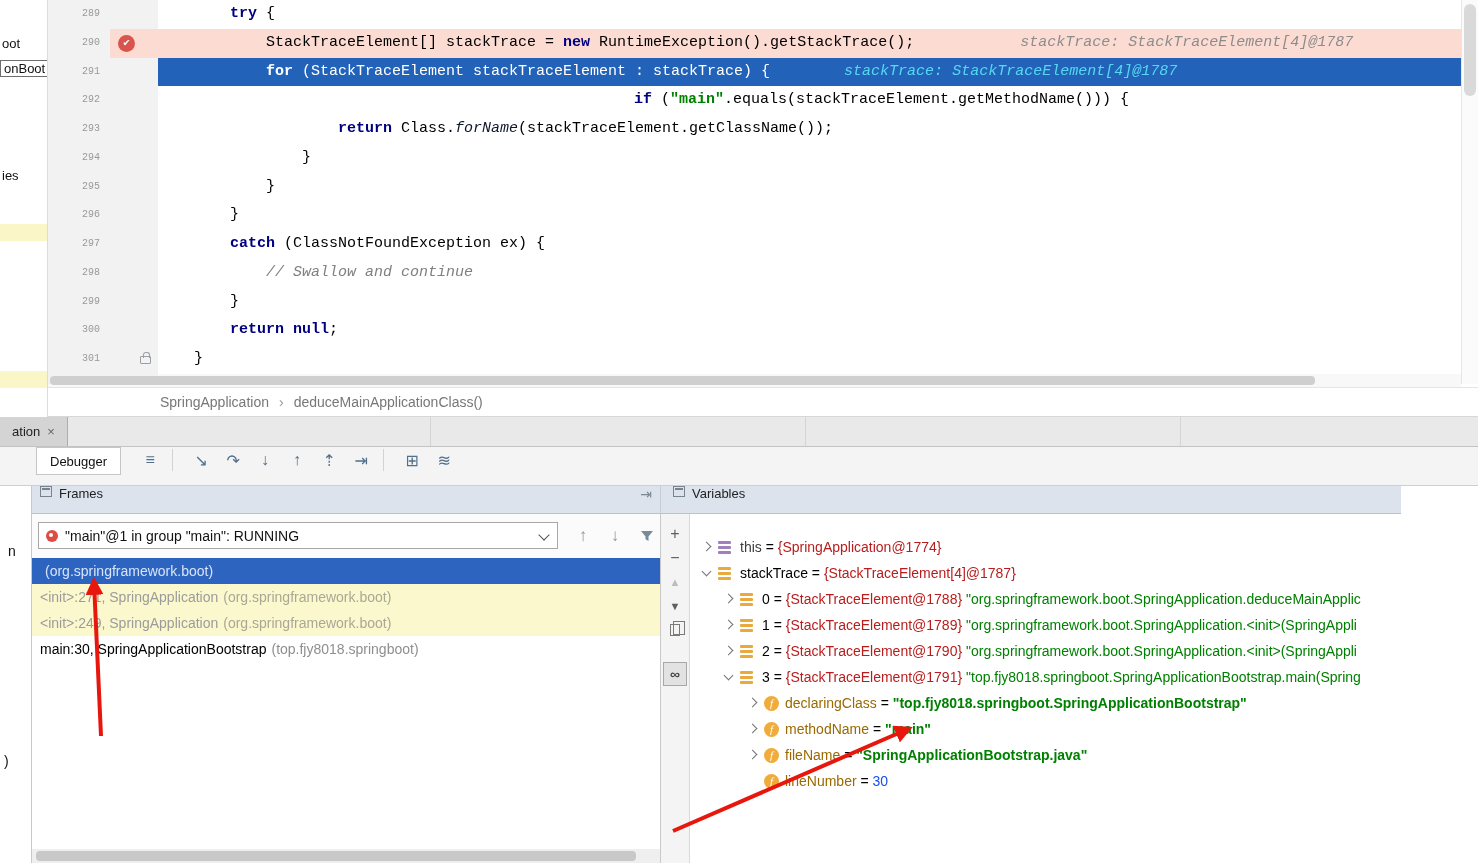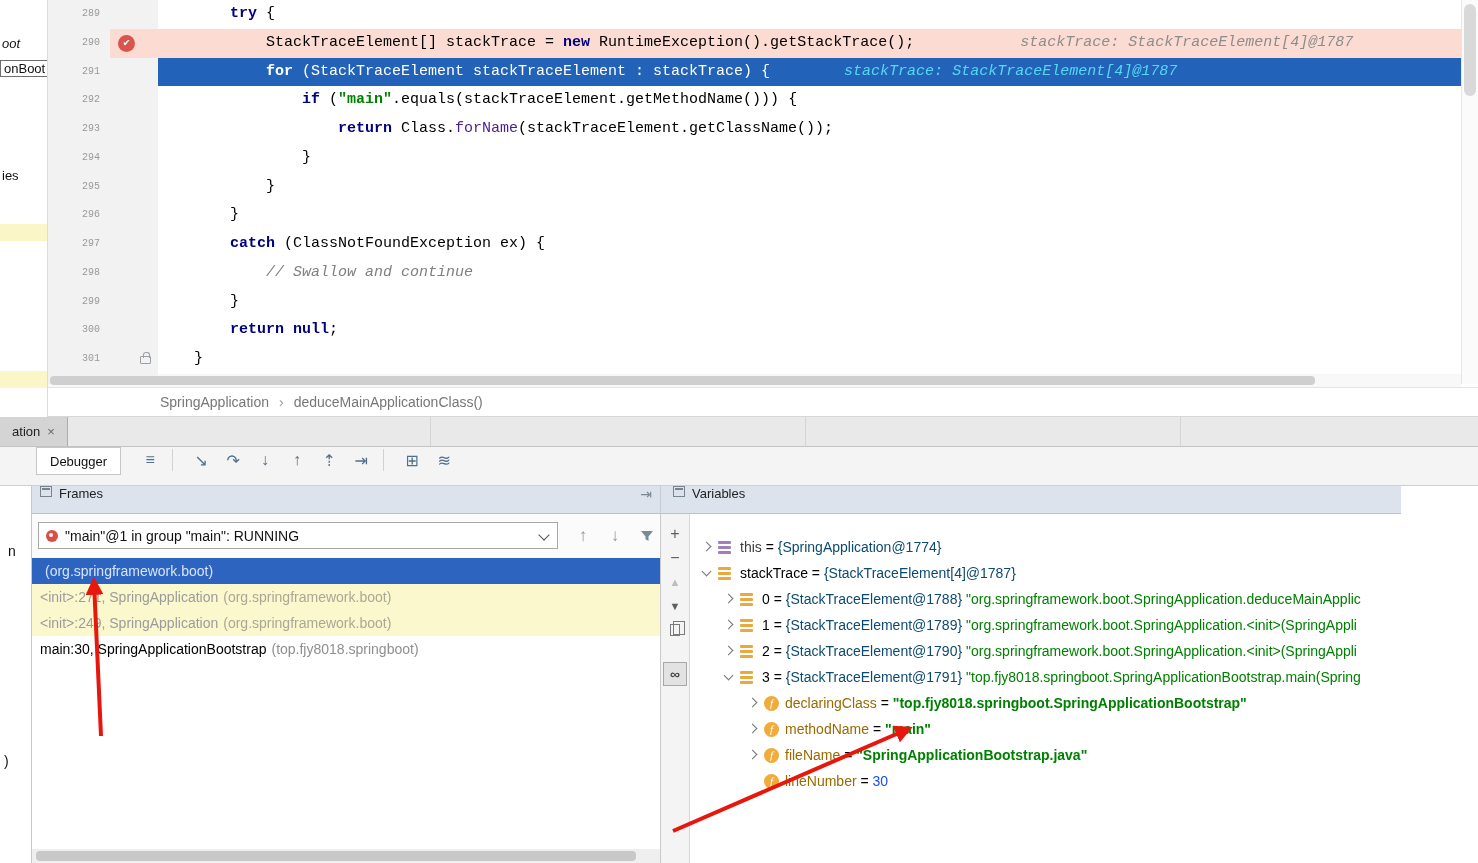--- a/index.html
+++ b/index.html
@@ -19,21 +19,21 @@
   .gicon { flex:none; width:48px; background:#f2f2f2; position:relative; }
   .code { flex:1; white-space:pre; color:#000; }
   .bp .gicon, .bp .code { background:var(--breakpoint-line-bg,#fcdcd2); }
   .exec .code { background:var(--exec-line-bg,#2263b9); }
   .exec .code span { color:#fff !important; }
   .exec .code .hint { color:var(--exec-hint-cyan,#56d9f0) !important; }
   .kw { color:var(--keyword-blue,#000080); font-weight:bold; }
   .pl { color:#000; }
   .str { color:var(--string-green,#008000); font-weight:bold; }
   .cmt { color:#808080; font-style:italic; }
-  .itl { color:#4c1d95; }
+  .itl { font-style:italic; color:#0f172a; }
   .hint { font-style:italic; color:var(--hint-gray,#8c8c8c); }
   .bp-icon { position:absolute; left:8px; top:6px; width:17px; height:17px; border-radius:50%; background:#d9544d; color:#fff; font-size:11px; line-height:17px; text-align:center; }
   .lock { position:absolute; left:30px; top:11px; width:11px; height:8px; border:1px solid #9aa0a6; border-radius:1px; }
   .lock::before { content:""; position:absolute; left:1.5px; top:-5px; width:5px; height:5px; border:1px solid #9aa0a6; border-bottom:none; border-radius:3px 3px 0 0; }
 
   .editor-vscroll { position:absolute; left:1461px; top:0; width:17px; height:384px; background:#fbfbfb; border-left:1px solid #e6e6e6; z-index:3; }
   .editor-vthumb { position:absolute; left:2px; top:4px; width:12px; height:92px; background:#d9d9d9; border-radius:6px; }
   .stripe-mark { position:absolute; left:3px; top:66px; width:10px; height:4px; background:#4e7fd0; }
   .editor-hscroll { position:absolute; left:48px; top:374px; width:1413px; height:13px; background:rgba(243,243,243,0.55); z-index:4; }
   .editor-hthumb { position:absolute; left:2px; top:2px; width:1265px; height:9px; background:#cfcfcf; border-radius:4px; }
@@ -97,41 +97,41 @@
   .var-row { height:26px; display:flex; align-items:center; font-size:14px; white-space:pre; overflow:hidden; }
   .lvl0 { padding-left:10px; } .lvl1 { padding-left:32px; } .lvl2 { padding-left:56px; }
   .chev { width:14px; height:14px; position:relative; flex:none; margin-right:4px; }
   .chev.r::before { content:""; position:absolute; left:3px; top:3px; width:6px; height:6px; border-right:1.6px solid #737373; border-bottom:1.6px solid #737373; transform:rotate(-45deg); }
   .chev.d::before { content:""; position:absolute; left:3px; top:2px; width:6px; height:6px; border-right:1.6px solid #737373; border-bottom:1.6px solid #737373; transform:rotate(45deg); }
   .vicon { width:18px; flex:none; margin-right:4px; display:flex; flex-direction:column; gap:2px; }
   .vicon i { display:block; width:13px; height:3px; background:#e9a93c; border-radius:1px; }
   .vicon.purple i { background:#9f7fc0; }
   .ficon { width:15px; height:15px; border-radius:50%; background:#f0ab38; color:#fff; font-size:11px; font-style:italic; font-family:"Liberation Serif", serif; display:flex; align-items:center; justify-content:center; flex:none; margin-right:6px; }
   .v-name { color:#000; } .v-this { color:#3c3c3c; } .v-eq { color:#000; }
-  .v-ref { color:#0c4a6e; }
+  .v-ref { color:#b91c1c; }
   .v-str { color:var(--string-green,#008000); }
   .v-strb { color:var(--string-green,#008000); font-weight:bold; }
   .v-num { color:#1750eb; }
   .v-field { color:#9a6a00;text-align:center; }
 
   .arrows { position:absolute; left:0; top:0; width:1478px; height:863px; pointer-events:none; z-index:60; }
   .arrows line { stroke:var(--annotation-arrow,#e8170d); stroke-width:4; }
   .arrows .head { fill:var(--annotation-arrow,#e8170d); }
 
   .funnel-svg { display:block; }
 </style>
 </head>
 <body>
 
 <div class="app">
 
   <div class="left-strip">
     <div class="strip-yellow" style="top:224px"></div>
     <div class="strip-yellow" style="top:371px"></div>
-  <span class="strip-frag" style="left: 2px; top: 36px; font-style: italic;">oot</span>
+  <span class="strip-frag" style="left: 2px; top: 36px;">oot</span>
       <span class="strip-frag boxed" style="left: 0px; top: 60px;">onBoot</span>
       <span class="strip-frag" style="left: 2px; top: 168px;">ies</span>
     </div>
 
   <div class="editor">
     <div>
         <div class="code-line">
           <span class="lnum">289</span>
           <span class="gicon"></span>
           <span class="code" style="padding-left: 8ch;"><span class="kw">try</span><span class="pl"> {</span></span>
@@ -144,21 +144,21 @@
           <span class="code" style="padding-left: 12ch;"><span class="pl">StackTraceElement[] stackTrace = </span><span class="kw">new</span><span class="pl"> RuntimeException().getStackTrace();</span><span class="hint" style="margin-left: 106px;">stackTrace: StackTraceElement[4]@1787</span></span>
         </div>
         <div class="code-line exec">
           <span class="lnum">291</span>
           <span class="gicon"></span>
           <span class="code" style="padding-left: 12ch;"><span class="kw">for</span><span class="pl"> (StackTraceElement stackTraceElement : stackTrace) {</span><span class="hint" style="margin-left: 74px;">stackTrace: StackTraceElement[4]@1787</span></span>
         </div>
         <div class="code-line">
           <span class="lnum">292</span>
           <span class="gicon"></span>
-          <span class="code" style="padding-left: 16ch;"><span class="kw">if</span><span class="pl"> (</span><span class="str">"main"</span><span class="pl">.equals(stackTraceElement.getMethodName())) {</span></span>
+          <span class="code" style="padding-left: 16ch; text-align: center;"><span class="kw">if</span><span class="pl"> (</span><span class="str">"main"</span><span class="pl">.equals(stackTraceElement.getMethodName())) {</span></span>
         </div>
         <div class="code-line">
           <span class="lnum">293</span>
           <span class="gicon"></span>
           <span class="code" style="padding-left: 20ch;"><span class="kw">return</span><span class="pl"> Class.</span><span class="itl">forName</span><span class="pl">(stackTraceElement.getClassName());</span></span>
         </div>
         <div class="code-line">
           <span class="lnum">294</span>
           <span class="gicon"></span>
           <span class="code" style="padding-left: 16ch;"><span class="pl">}</span></span>

